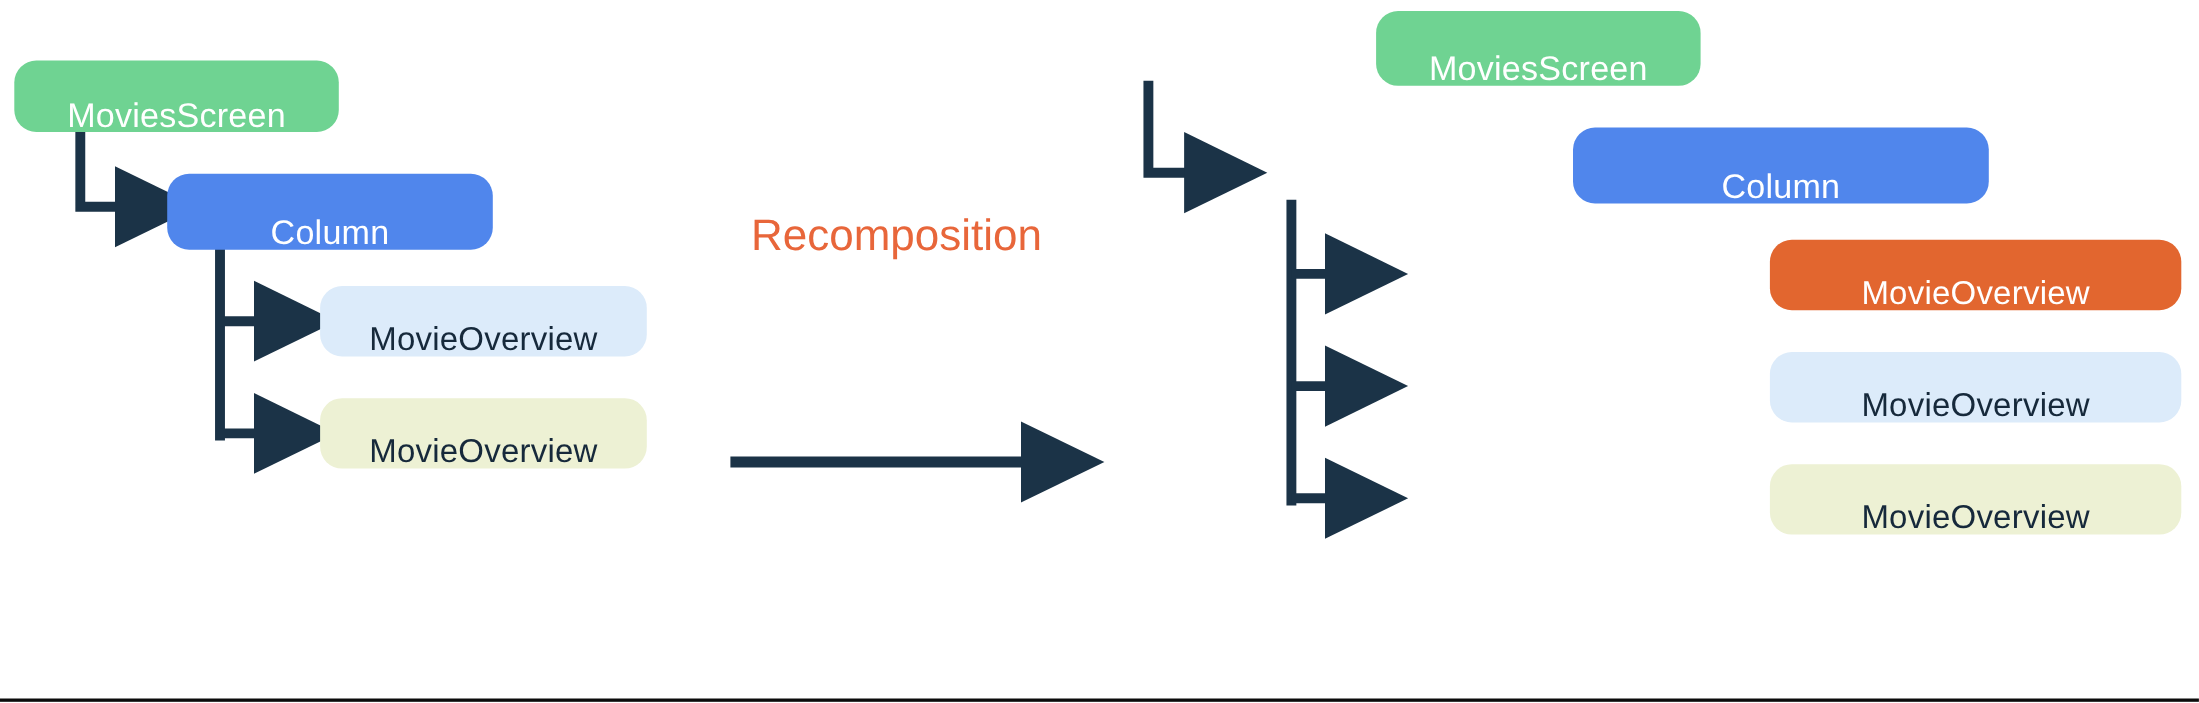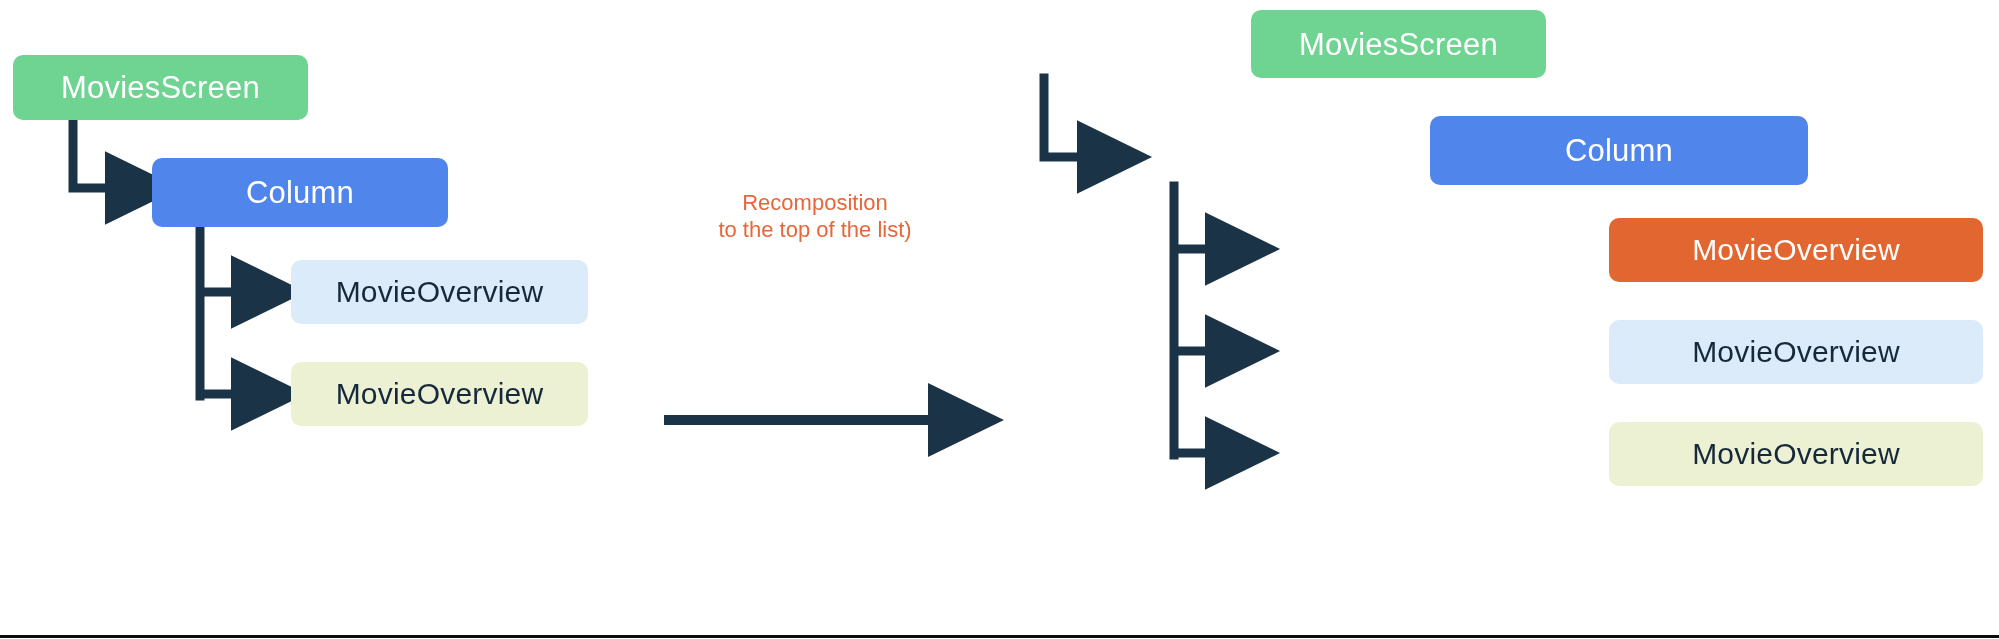--- a/index.html
+++ b/index.html
@@ -12,23 +12,23 @@
   }
   #canvas {
     position: relative;
     width: 1999px;
     height: 639px;
     background: #ffffff;
     overflow: hidden;
   }
   .node {
     position: absolute;
-    border-radius: 10px;
+    border-radius: 20px;
     display: flex;
-    align-items: center;
+    align-items: flex-end;
     justify-content: center;
     box-sizing: border-box;
     font-family: "Liberation Sans", sans-serif;
     line-height: 1;
     white-space: nowrap;
     letter-spacing: 0.2px;
   }
   .node-label {
     display: block;
   }
@@ -105,23 +105,22 @@
   </div>
 
   <div class="node" style="left:291px; top:260px; width:297px; height:64px; background:#DCEBFA; font-size:30px; color:#16293B;">
     <span class="node-label">MovieOverview</span>
   </div>
 
   <div class="node" style="left:291px; top:362px; width:297px; height:64px; background:#EDF1D4; font-size:30px; color:#16293B;">
     <span class="node-label">MovieOverview</span>
   </div>
 
-  <div class="caption" style="left:642px; top:190px; width:346px; font-size:22px; color:#E8663A;">
+  <div class="caption" style="left:642px; top:190px; width:346px; font-size:40px; color:#E8663A;">
     <span class="caption-line">Recomposition</span>
-    <span class="caption-line">to the top of the list)</span>
   </div>
 
   <div class="node" style="left:1251px; top:10px; width:295px; height:68px; background:#6FD392; font-size:31px; color:#FFFFFF;">
     <span class="node-label">MoviesScreen</span>
   </div>
 
   <div class="node" style="left:1430px; top:116px; width:378px; height:69px; background:#5086EC; font-size:31px; color:#FFFFFF;">
     <span class="node-label">Column</span>
   </div>
 

